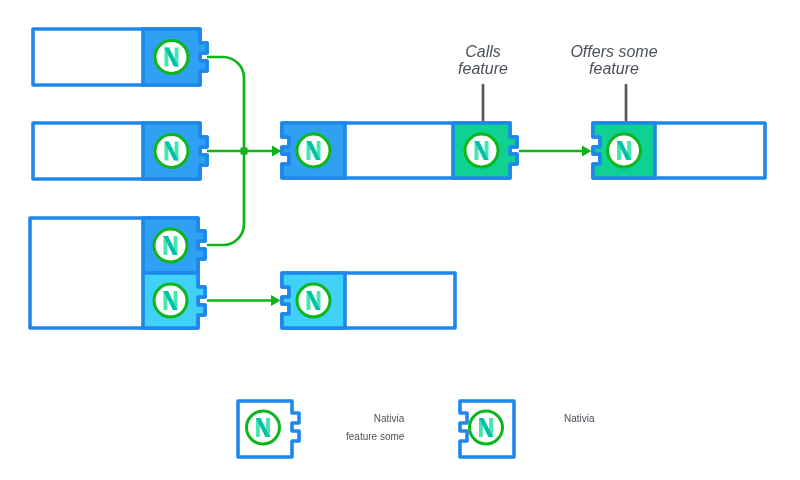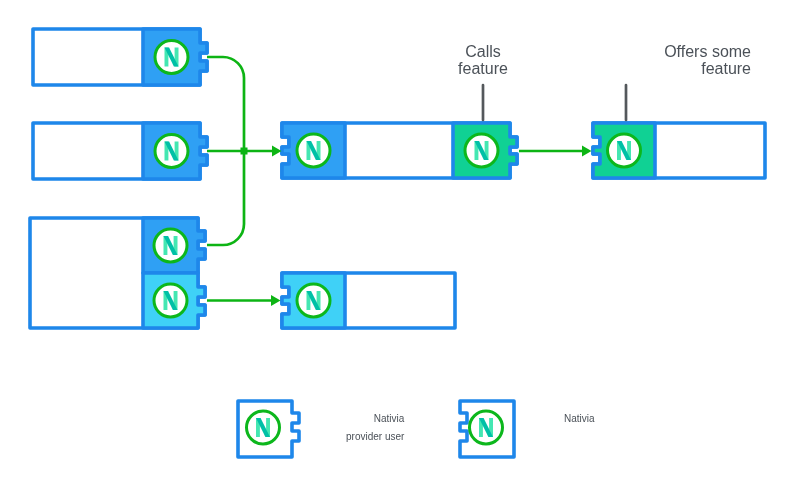--- a/index.html
+++ b/index.html
@@ -21,21 +21,21 @@
   .jdot{fill:var(--arrow-green,#0db414);}
   
   .ptr{stroke:var(--pointer-line,#54585c);stroke-width:2.7;stroke-linecap:round;}
   
   .ring{fill:#fff;stroke:var(--logo-ring-green,#0cb71c);stroke-width:3;}
   .nbar{fill:var(--n-mint,#44e7b2);}
   .ndiag{fill:var(--n-teal,#00c0a6);}
   
   .lbl{
     position:absolute;color:var(--label-text,#4b5158);
-    font-size:16px;line-height:16.5px;text-align:center;
+    font-size:16px;line-height:16.5px;text-align:center;font-style:italic;
   }
   .leg{
     position:absolute;color:var(--label-text,#4b5158);
     font-size:10px;line-height:18px;text-align:right;margin-left:32px;
   }
 </style>
 </head>
 <body>
 
 <div class="stage">
@@ -108,25 +108,25 @@
       <use href="#nlogo" transform="translate(263,427.5)"></use>
       <path class="o" d="M460,401 H514 V457 H460 V441 h7 v-10 h-7 v-8 h7 v-10 h-7 Z"></path>
       <use href="#nlogo" transform="translate(486,427.5)"></use>
     </g>
   </svg>
 
   <div class="lbl" style="left:408px;top:44px;width:150px;">
     <div>Calls</div>
     <div>feature</div>
   </div>
-  <div class="lbl" style="left:571px;top:44px;width:180px;text-align:right;">
+  <div class="lbl" style="left:524px;top:44px;width:180px;">
     <div>Offers some</div>
     <div>feature</div>
   </div>
 
   <div class="leg" style="left:314px;top:410px;">
     <div>Nativia</div>
-    <div>provider user</div>
+    <div>feature some</div>
   </div>
   <div class="leg" style="left:532px;top:410px;">
     <div>Nativia</div>
   </div>
 </div>
 
 </body></html>

